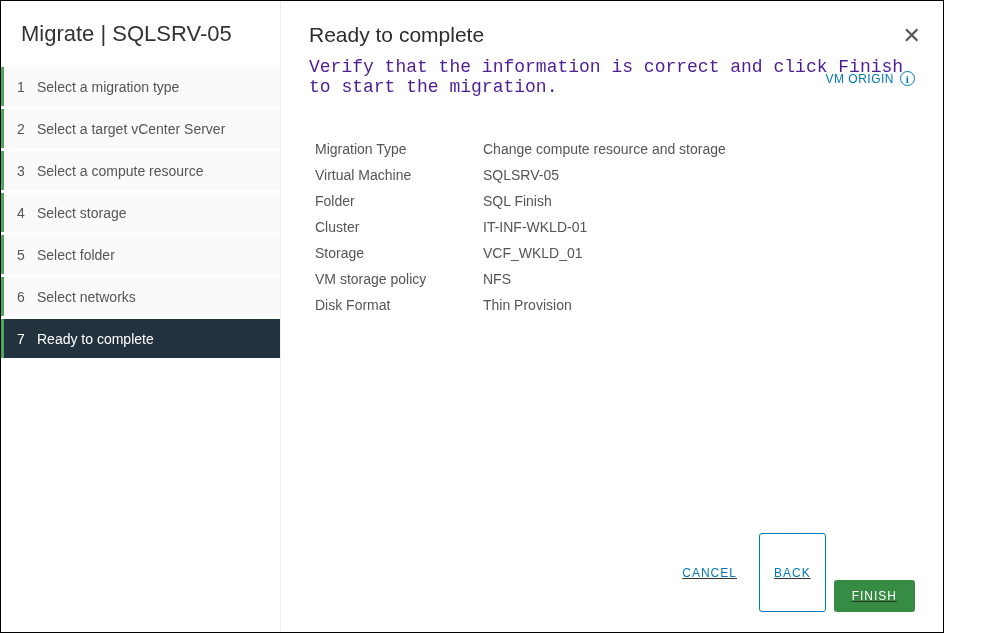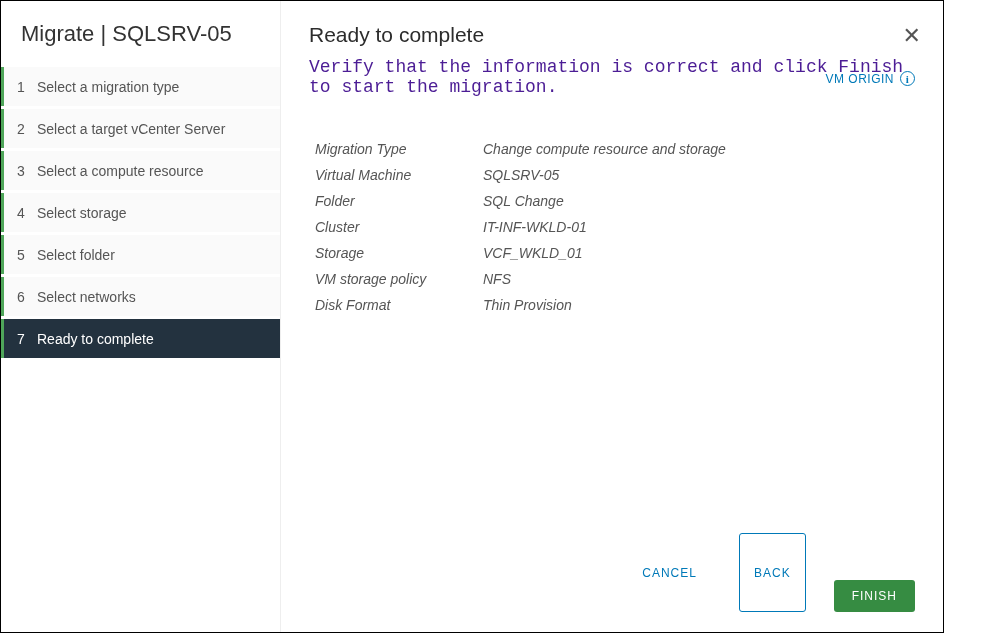--- a/index.html
+++ b/index.html
@@ -101,39 +101,39 @@
     display: inline-flex;
     align-items: center;
     justify-content: center;
     font-size: 11px;
     font-weight: 700;
     font-family: Georgia, serif;
   }
   .details {
     margin-top: 36px;
     padding-left: 6px;
-    font-style: italic;
   }
   .drow {
     display: flex;
     font-size: 14px;
     color: #555;
     margin-bottom: 10px;
   }
   .dlabel {
     width: 168px;
     flex-shrink: 0;
   }
   .dvalue { color: #555; }
   .footer {
     margin-top: auto;
     display: flex;
     justify-content: flex-end;
-    gap: 28px;
+    gap: 8px;
     padding-top: 12px;
+    text-decoration: underline;
   }
   .btn {
     font-size: 12px;
     letter-spacing: 1px;
     padding: 9px 14px;
     border-radius: 3px;
     cursor: pointer;
     font-weight: 500;
     border: none;
     background: none;
@@ -206,21 +206,21 @@
         <div class="drow">
           <div class="dlabel">Migration Type</div>
           <div class="dvalue">Change compute resource and storage</div>
         </div>
         <div class="drow">
           <div class="dlabel">Virtual Machine</div>
           <div class="dvalue">SQLSRV-05</div>
         </div>
         <div class="drow">
           <div class="dlabel">Folder</div>
-          <div class="dvalue">SQL Change</div>
+          <div class="dvalue">SQL Finish</div>
         </div>
         <div class="drow">
           <div class="dlabel">Cluster</div>
           <div class="dvalue">IT-INF-WKLD-01</div>
         </div>
         <div class="drow">
           <div class="dlabel">Storage</div>
           <div class="dvalue">VCF_WKLD_01</div>
         </div>
         <div class="drow">

